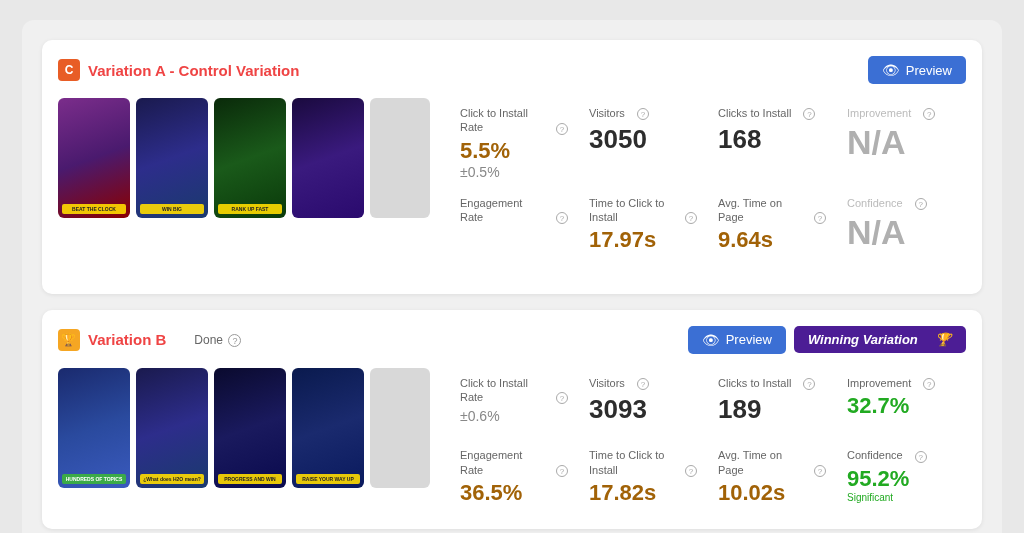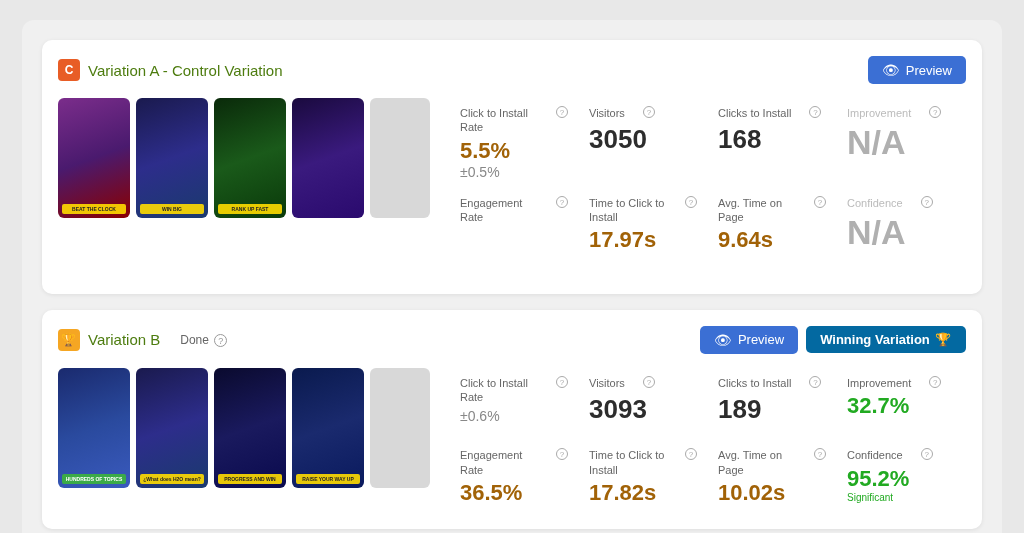--- a/index.html
+++ b/index.html
@@ -51,27 +51,27 @@
       width: 22px; height: 22px;
       background: #f5a623;
       border-radius: 4px;
       color: white;
       font-size: 12px;
       font-weight: bold;
       display: flex; align-items: center; justify-content: center;
     }
     .variation-title {
       font-size: 15px;
-      font-weight: 400;
-      color: #4d7c0f;
+      font-weight: 700;
+      color: #ef4444;
     }
     .done-badge {
       font-size: 12px;
       color: #666;
-      margin-left: 12px;
+      margin-left: 20px;
     }
     .done-badge .help-icon {
       display: inline-block;
       width: 13px; height: 13px;
       border: 1px solid #999;
       border-radius: 50%;
       font-size: 9px;
       text-align: center;
       line-height: 12px;
       color: #999;
@@ -88,29 +88,30 @@
       font-weight: 500;
       cursor: pointer;
       display: flex;
       align-items: center;
       gap: 6px;
     }
     .preview-btn .eye-icon {
       font-size: 14px;
     }
     .winning-badge {
-      background: #0369a1;
+      background: #4c1d95;
       color: white;
       border-radius: 5px;
       padding: 6px 14px;
       font-size: 13px;
       font-weight: 600;
       display: flex;
       align-items: center;
-      gap: 6px;
+      gap: 18px;
+      font-style: italic;
     }
     .card-body {
       display: flex;
       gap: 10px;
     }
     .screenshots {
       display: flex;
       gap: 6px;
       flex-shrink: 0;
     }
@@ -169,22 +170,22 @@
       padding-left: 10px;
     }
     .stat-cell {
       padding: 8px 10px;
       border-right: 1px solid transparent;
     }
     .stat-label {
       font-size: 11px;
       color: #666;
       display: flex;
-      align-items: flex-start;
-      gap: 18px;
+      align-items: flex-end;
+      gap: 12px;
       margin-bottom: 4px;
       line-height: 1.3;
     }
     .stat-label .help-icon {
       display: inline-block;
       width: 12px; height: 12px;
       border: 1px solid #aaa;
       border-radius: 50%;
       font-size: 8px;
       text-align: center;

